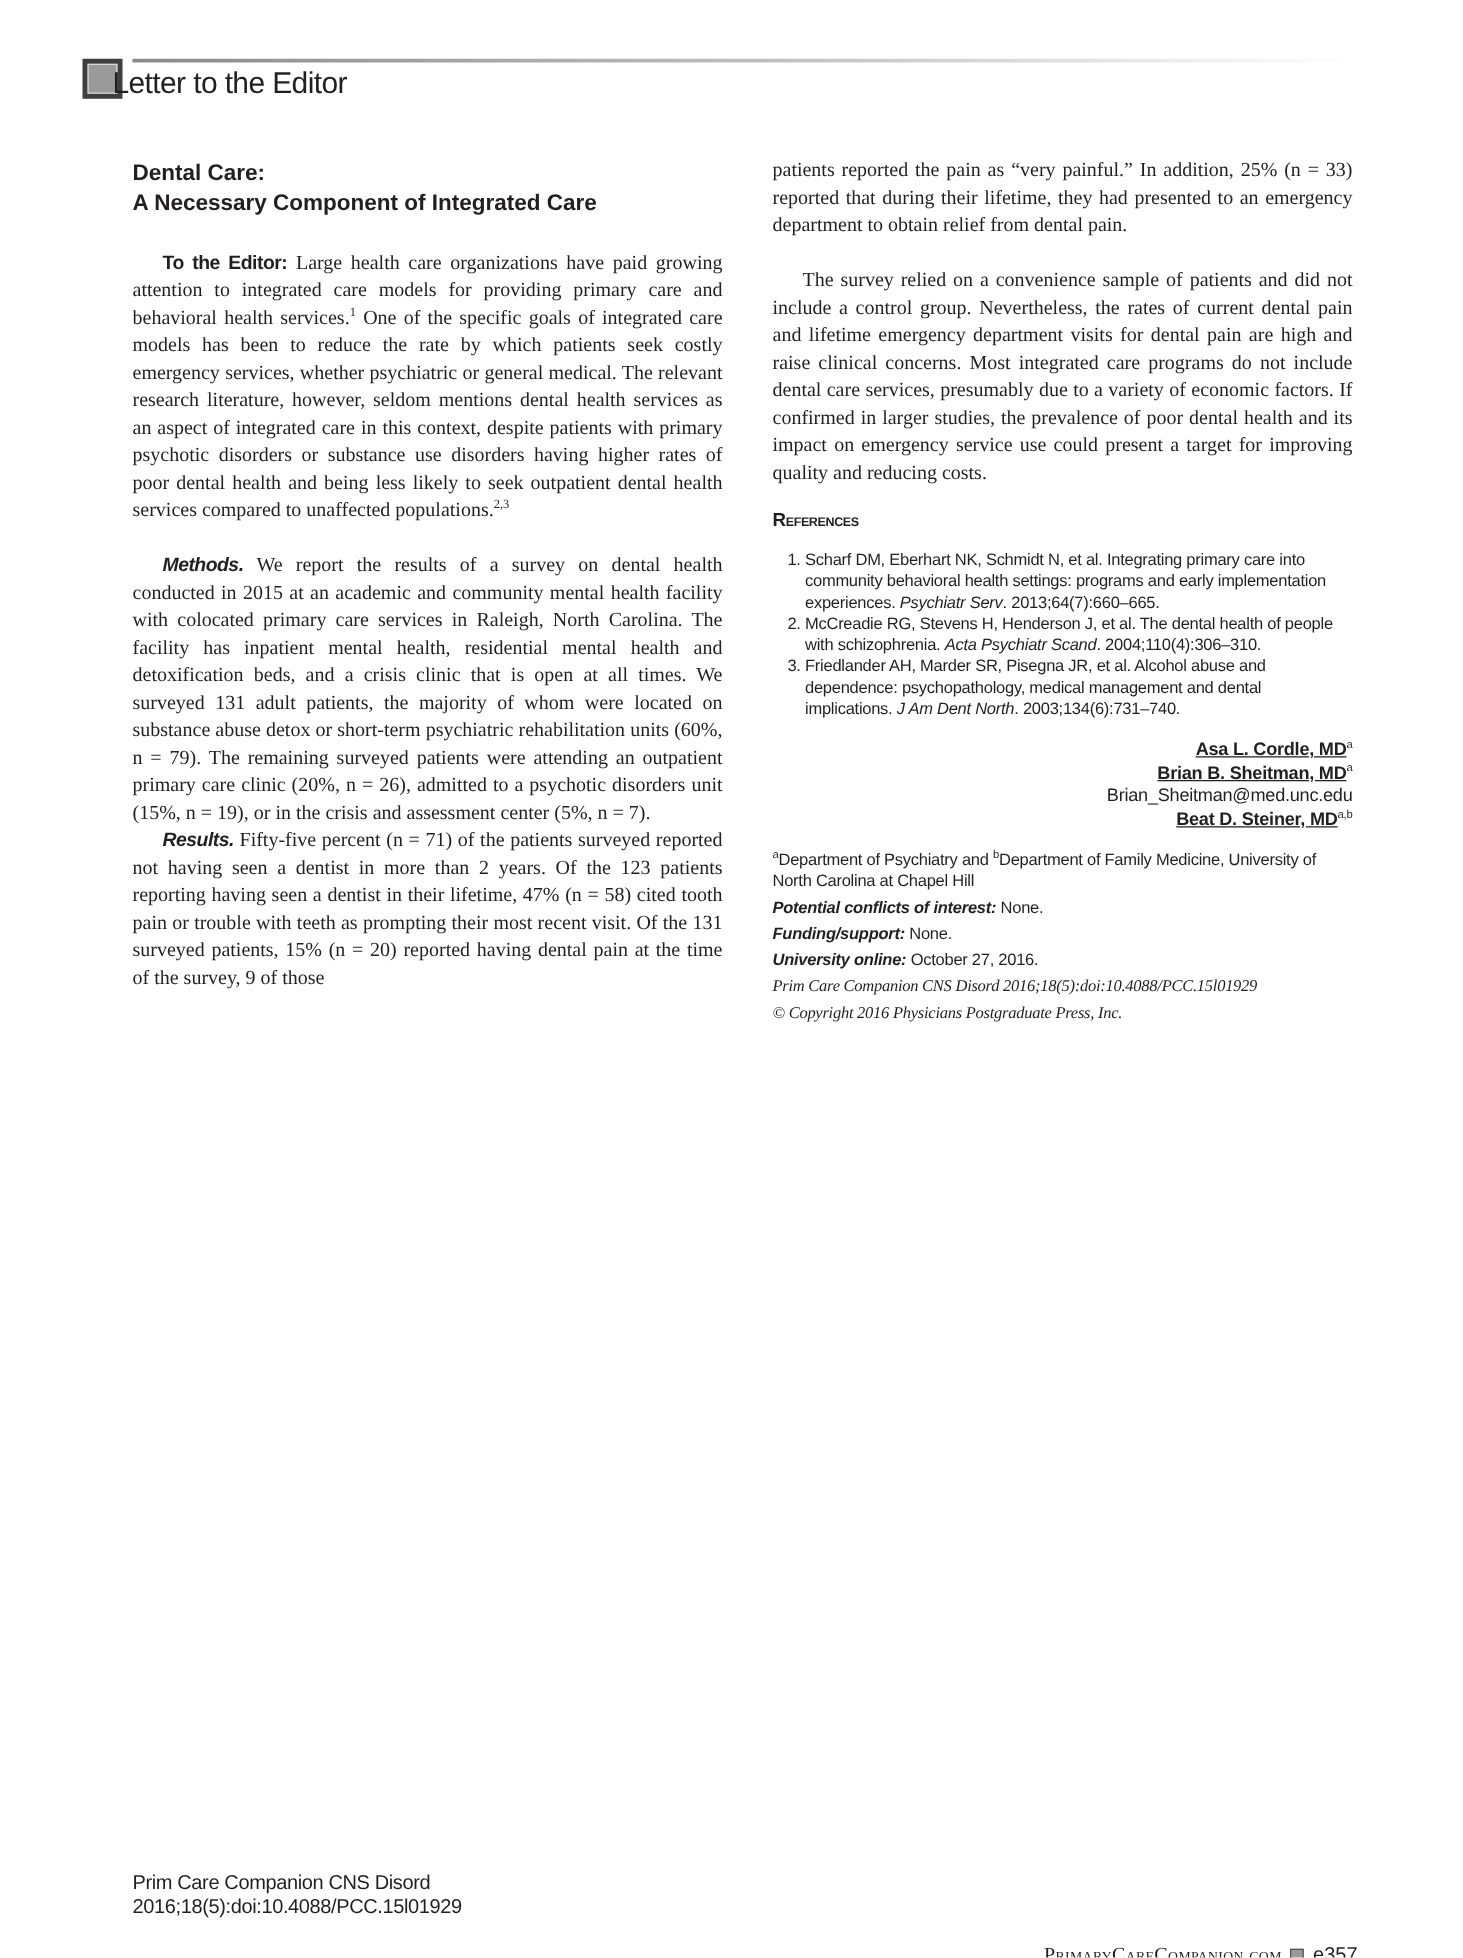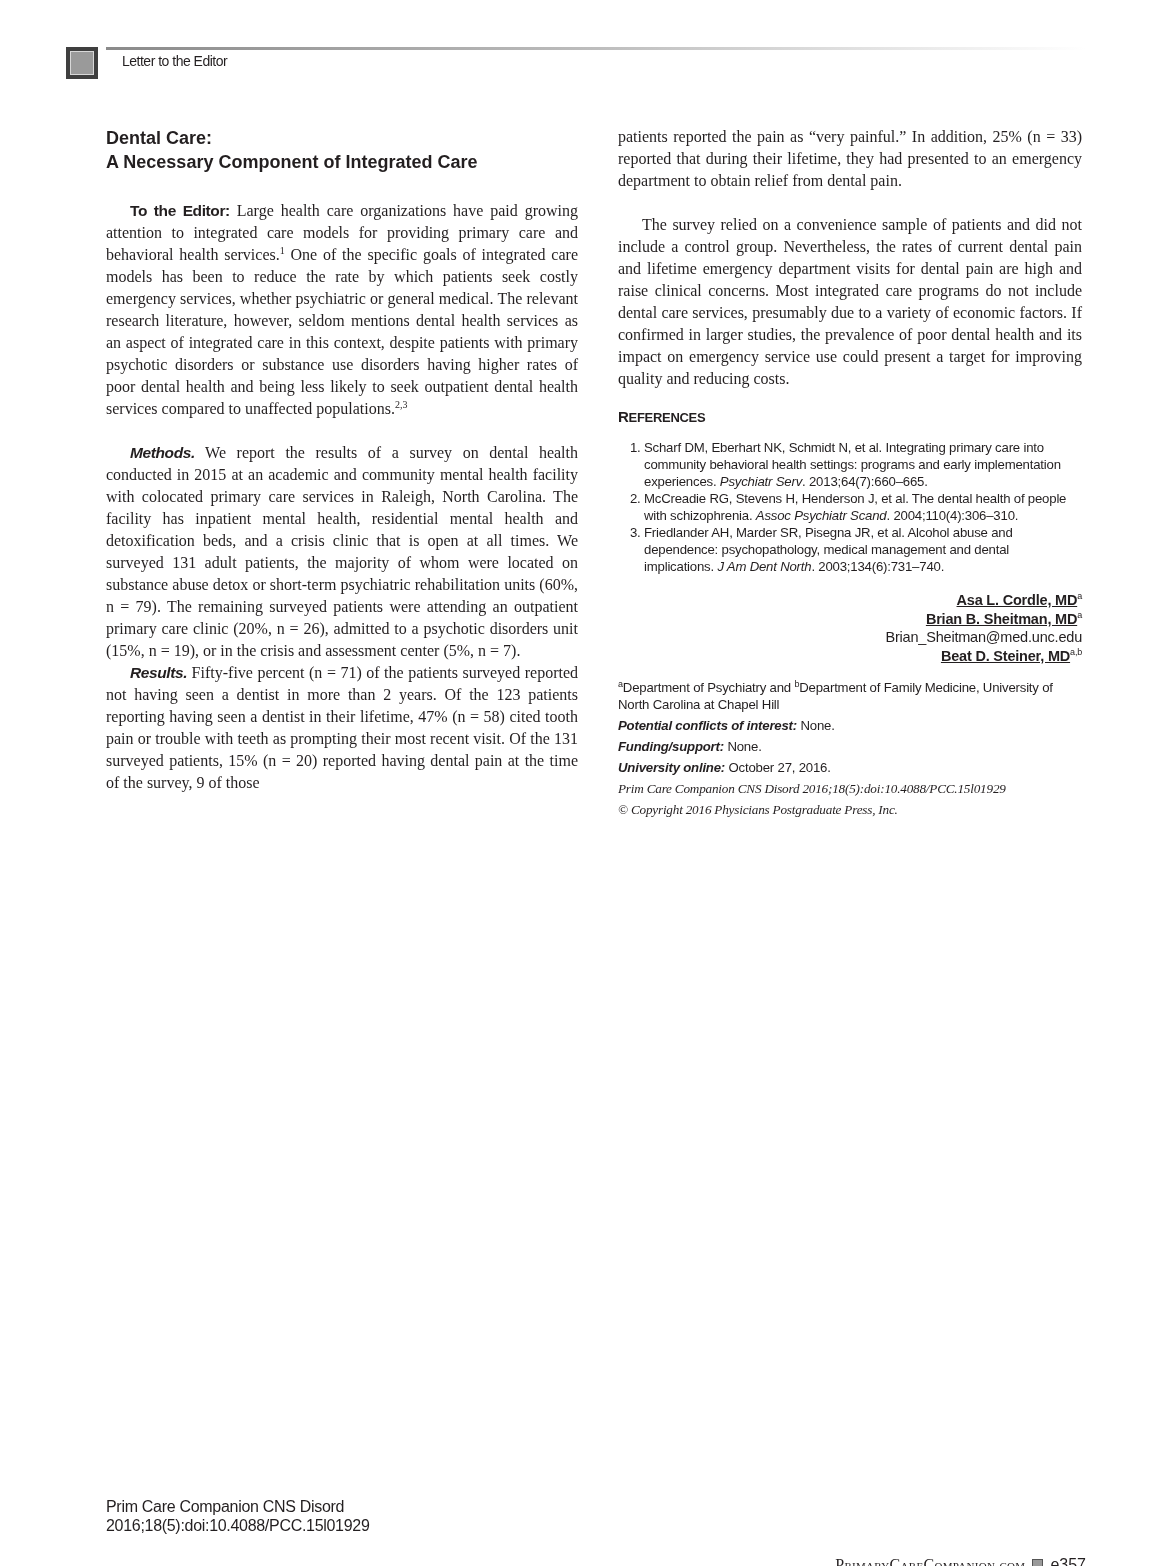--- a/index.html
+++ b/index.html
@@ -5,35 +5,35 @@
   html, body { margin: 0; padding: 0; background: #ffffff; }
   body { width: 1170px; height: 1566px; position: relative; overflow: hidden; color: #231f20; }
   .sans { font-family: "Liberation Sans", "DejaVu Sans", sans-serif; }
   .serif { font-family: "Liberation Serif", "DejaVu Serif", serif; }
 
   
   #hdr-box { position: absolute; left: 66px; top: 47px; width: 32px; height: 32px; background: #3f3f3f; }
   #hdr-box .inner { position: absolute; left: 4px; top: 4px; width: 22px; height: 22px; background: #9a9a9a; border: 1px solid #d8d8d8; }
   #hdr-rule { position: absolute; left: 106px; top: 47px; width: 980px; height: 3px;
               background: linear-gradient(to right, #8a8a8a 0%, #bdbdbd 50%, #ececec 85%, #ffffff 100%); }
-  #hdr-title { position: absolute; left: 122px; top: 53px; font-size: 14px; letter-spacing: -0.5px; color: #231f20; }
+  #hdr-title { position: absolute; left: 90px; top: 53px; font-size: 24px; letter-spacing: -0.5px; color: #231f20; }
 
   
   #col-left { position: absolute; left: 106px; top: 126px; width: 472px; }
   #col-right { position: absolute; left: 618px; top: 126px; width: 464px; }
   .title { font-size: 18px; font-weight: bold; line-height: 24px; margin: 0; color: #231f20; }
   .body-p { font-size: 16px; line-height: 22px; text-align: justify; margin: 0; text-indent: 24px; }
   .body-p .lead { font-family: "Liberation Sans", "DejaVu Sans", sans-serif; font-weight: bold; font-size: 15.5px; letter-spacing: -0.4px; }
   .body-p .lead.it { font-style: italic; }
   .body-p sup { font-size: 10px; line-height: 0; }
   .gap { height: 22px; }
 
   .refs-h { font-size: 14px; font-weight: bold; margin: 0; letter-spacing: -0.3px; }
   .refs-h .big { font-size: 15px; }
-  .refs-h .sm { font-size: 13px; }
+  .refs-h .sm { font-size: 10px; }
   ol.refs { margin: 14px 0 0 0; padding: 0 0 0 26px; font-size: 13.2px; line-height: 17px; letter-spacing: -0.2px; }
   ol.refs li { padding-left: 0; }
   .authors { text-align: right; margin-top: 16px; font-size: 14.5px; line-height: 18.5px; letter-spacing: -0.2px; }
   .authors .name { font-weight: bold; text-decoration: underline; }
   .authors sup { font-size: 9px; line-height: 0; }
   .meta { font-size: 13.2px; line-height: 17px; letter-spacing: -0.2px; margin-top: 14px; }
   .meta p { margin: 0 0 4px 0; }
   .meta sup { font-size: 9px; line-height: 0; }
   .meta .bi { font-weight: bold; font-style: italic; margin-top: 20px; }
   .meta .it { font-style: italic; font-family: Liberation Serif, serif; }
@@ -67,21 +67,21 @@
 
 <div id="col-right">
   <div style="height: 0px;"></div>
     <p class="body-p serif" style="text-indent: 0px;">patients reported the pain as “very painful.” In addition, 25% (n = 33) reported that during their lifetime, they had presented to an emergency department to obtain relief from dental pain.</p>
     <div style="height: 22px;"></div>
   <p class="body-p serif">The survey relied on a convenience sample of patients and did not include a control group. Nevertheless, the rates of current dental pain and lifetime emergency department visits for dental pain are high and raise clinical concerns. Most integrated care programs do not include dental care services, presumably due to a variety of economic factors. If confirmed in larger studies, the prevalence of poor dental health and its impact on emergency service use could present a target for improving quality and reducing costs.</p>
   <div style="height:18px"></div>
   <h2 class="refs-h sans"><span class="big">R</span><span class="sm">EFERENCES</span></h2>
   <ol class="refs sans">
     <li><span>Scharf DM, Eberhart NK, Schmidt N, et al. Integrating primary care into community behavioral health settings: programs and early implementation experiences. </span><i>Psychiatr Serv</i><span>. 2013;64(7):660–665.</span></li>
-    <li><span>McCreadie RG, Stevens H, Henderson J, et al. The dental health of people with schizophrenia. </span><i>Assoc Psychiatr Scand</i><span>. 2004;110(4):306–310.</span></li>
+    <li><span>McCreadie RG, Stevens H, Henderson J, et al. The dental health of people with schizophrenia. </span><i>Acta Psychiatr Scand</i><span>. 2004;110(4):306–310.</span></li>
     <li><span>Friedlander AH, Marder SR, Pisegna JR, et al. Alcohol abuse and dependence: psychopathology, medical management and dental implications. </span><i>J Am Dent North</i><span>. 2003;134(6):731–740.</span></li>
   </ol>
 
   <div class="authors sans">
     <div><span class="name">Asa L. Cordle, MD</span><sup>a</sup></div>
     <div><span class="name">Brian B. Sheitman, MD</span><sup>a</sup></div>
     <div>Brian_Sheitman@med.unc.edu</div>
     <div><span class="name">Beat D. Steiner, MD</span><sup>a,b</sup></div>
   </div>
 

